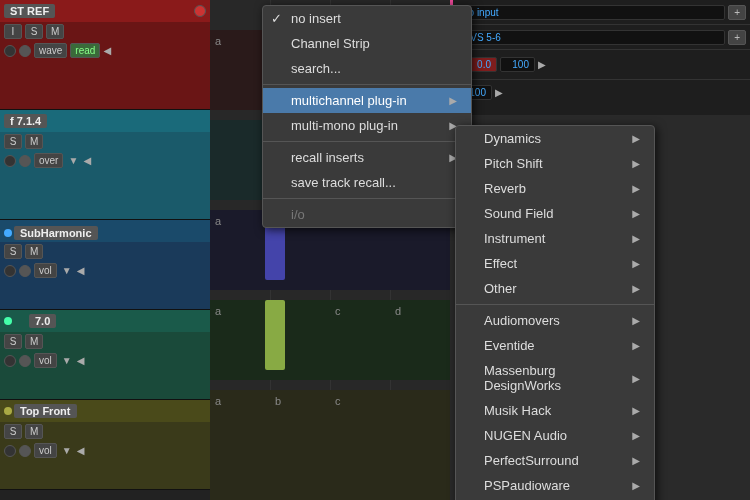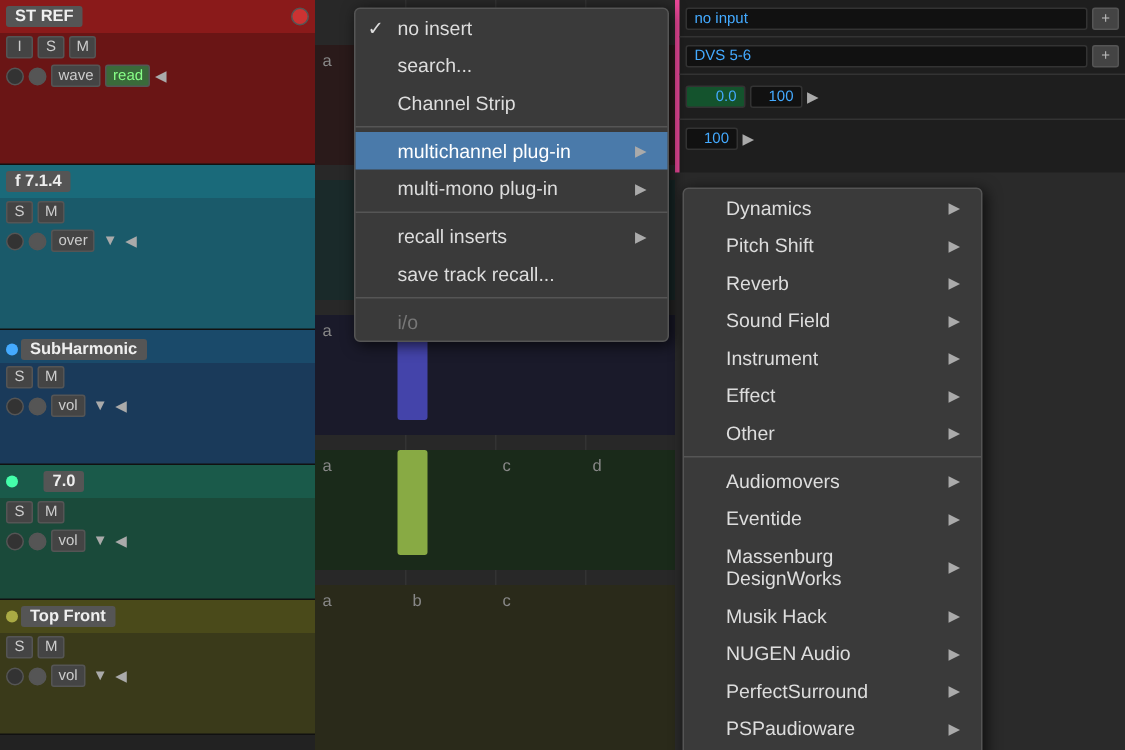--- a/index.html
+++ b/index.html
@@ -126,21 +126,21 @@
       height: 90px;
     }
     .track-topfront .track-header {
       background: #4a4a1a;
     }
 
     
     .context-menu-main {
       position: absolute;
       top: 5px;
-      left: 236px;
+      left: 262px;
       width: 210px;
       background: #3a3a3a;
       border: 1px solid #555;
       border-radius: 4px;
       box-shadow: 2px 2px 10px rgba(0,0,0,0.7);
       z-index: 100;
     }
     .menu-item {
       padding: 5px 14px 5px 28px;
       cursor: pointer;
@@ -363,40 +363,40 @@
 <div style="position:absolute;top:0;left:450px;width:300px;height:115px;background:#1e1e1e;border-left:3px solid #ec4899;">
   <div style="display:flex;align-items:center;height:25px;padding:2px 4px;gap:3px;border-bottom:1px solid #333;">
     <div style="background:#111;color:#4af;border:1px solid #333;border-radius:2px;font-size:10px;padding:1px 5px;flex:1;">no input</div>
     <button style="background:#444;color:#bbb;border:1px solid #555;border-radius:2px;font-size:10px;padding:1px 5px;cursor:pointer;">+</button>
   </div>
   <div style="display:flex;align-items:center;height:25px;padding:2px 4px;gap:3px;border-bottom:1px solid #333;">
     <div style="background:#111;color:#4af;border:1px solid #333;border-radius:2px;font-size:10px;padding:1px 5px;flex:1;">DVS 5-6</div>
     <button style="background:#444;color:#bbb;border:1px solid #555;border-radius:2px;font-size:10px;padding:1px 5px;cursor:pointer;">+</button>
   </div>
   <div style="display:flex;align-items:center;height:30px;padding:2px 4px;gap:3px;border-bottom:1px solid #333;">
-    <div style="background:#14532d;color:#4af;border:1px solid #333;border-radius:2px;font-size:10px;padding:1px 5px;min-width:40px;text-align:right;">0.0</div>
+    <div style="background:#7f1d1d;color:#4af;border:1px solid #333;border-radius:2px;font-size:10px;padding:1px 5px;min-width:40px;text-align:right;">0.0</div>
     <div style="background:#111;color:#4af;border:1px solid #333;border-radius:2px;font-size:10px;padding:1px 5px;min-width:35px;text-align:right;">100</div>
     <div style="color:#aaa;font-size:10px;">▶</div>
   </div>
   <div style="display:flex;align-items:center;height:25px;padding:2px 4px;gap:3px;">
     <div style="background:#111;color:#4af;border:1px solid #333;border-radius:2px;font-size:10px;padding:1px 5px;min-width:35px;text-align:right;">100</div>
     <div style="color:#aaa;font-size:10px;">▶</div>
   </div>
 </div>
 
 <div class="context-menu-main">
 
   <div class="menu-item checked">
     <span class="menu-item-label">no insert</span>
   </div>
   <div class="menu-item">
+    <span class="menu-item-label">Channel Strip</span>
+  </div>
+  <div class="menu-item">
     <span class="menu-item-label">search...</span>
-  </div>
-  <div class="menu-item">
-    <span class="menu-item-label">Channel Strip</span>
   </div>
   <div class="menu-separator"></div>
   <div class="menu-item highlighted">
     <span class="menu-item-label">multichannel plug-in</span>
     <span class="menu-arrow">▶</span>
   </div>
   <div class="menu-item">
     <span class="menu-item-label">multi-mono plug-in</span>
     <span class="menu-arrow">▶</span>
   </div>

